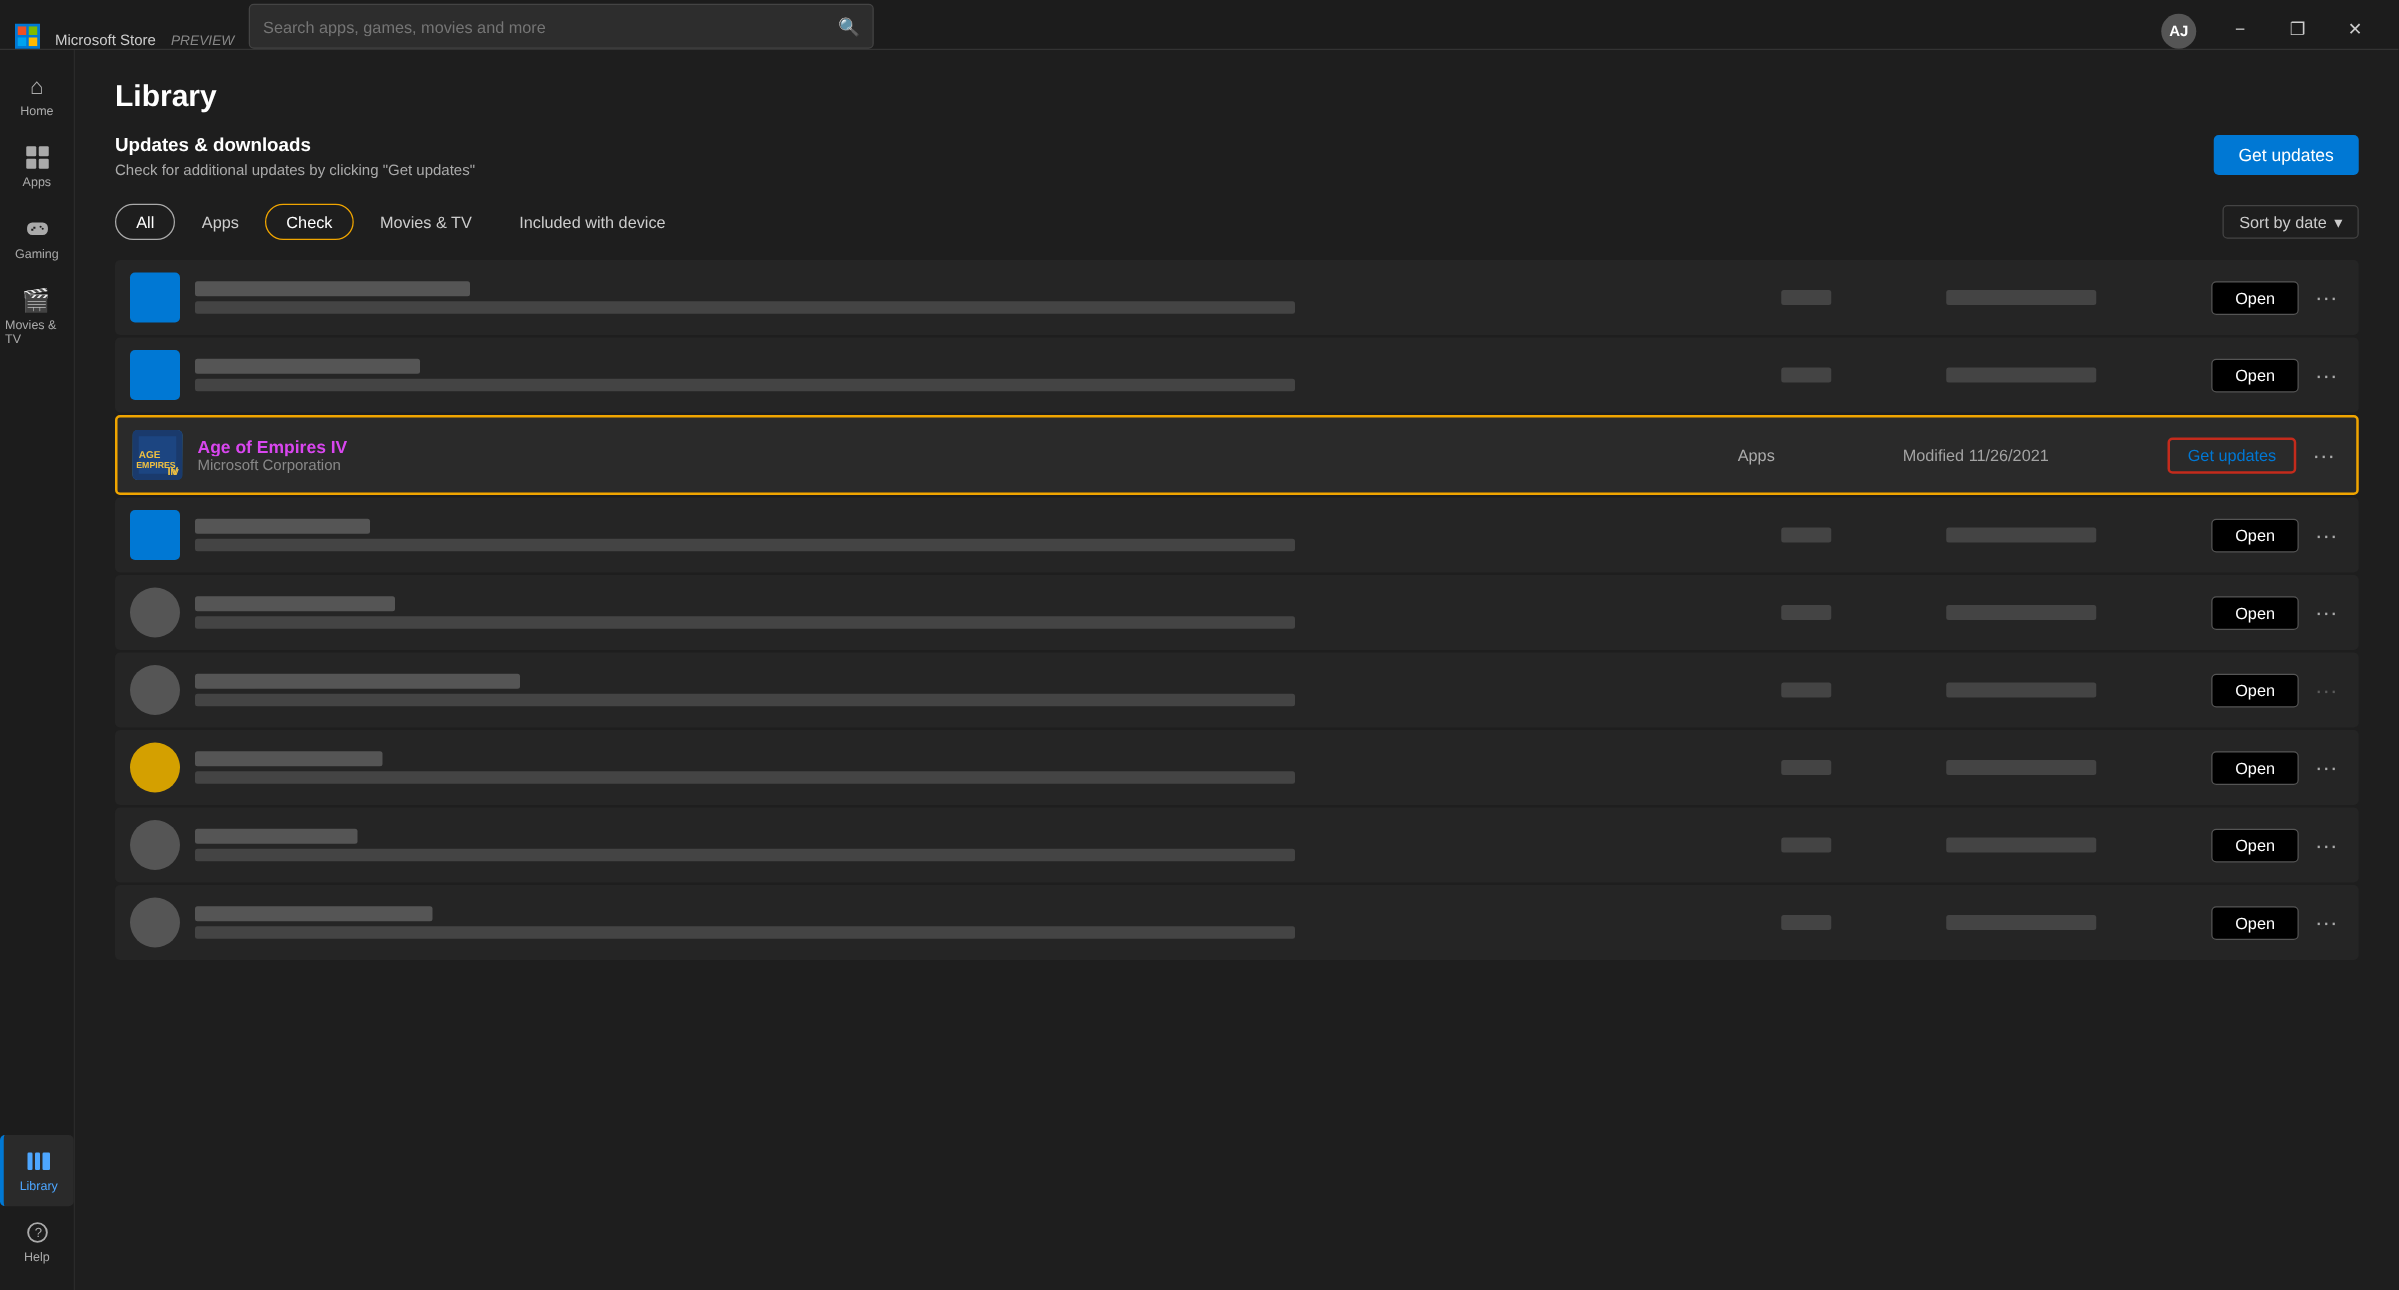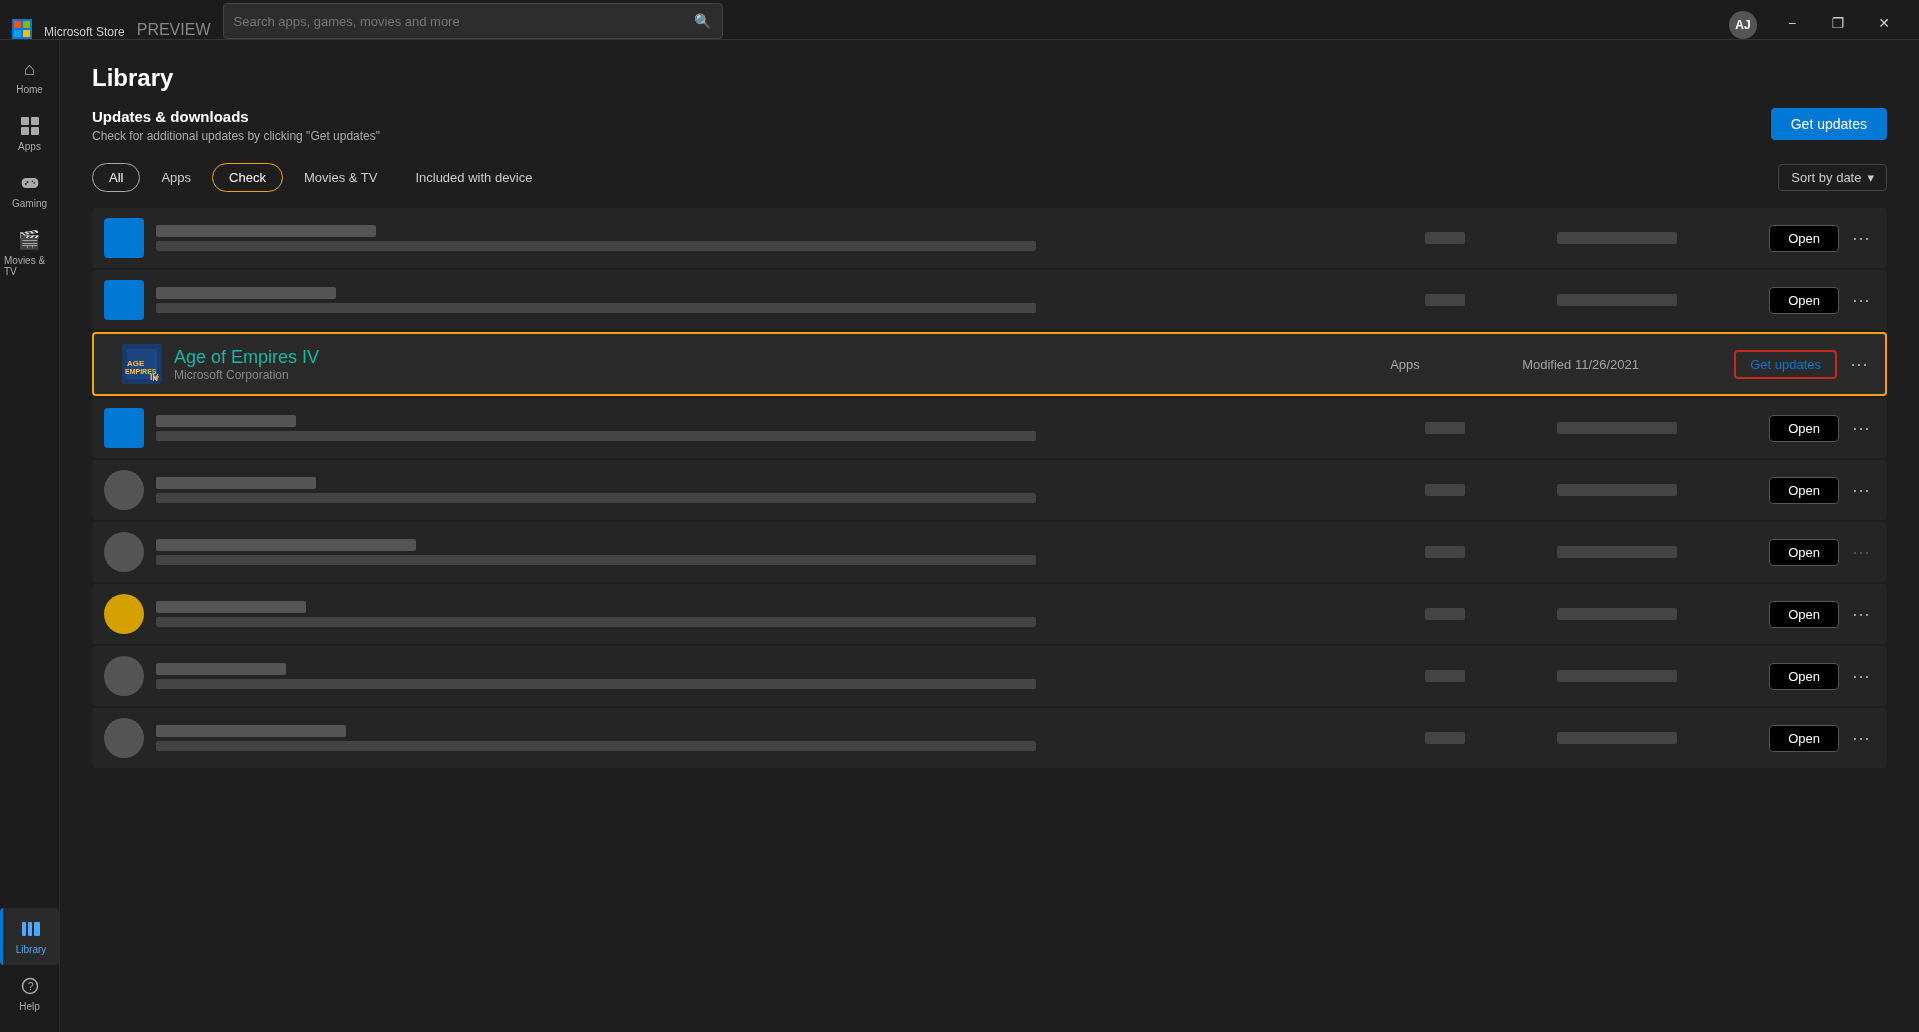--- a/index.html
+++ b/index.html
@@ -30,23 +30,24 @@
       width: 20px; height: 20px;
       background: #0078d4;
       display: flex; align-items: center; justify-content: center;
       font-size: 10px; font-weight: bold;
     }
     .titlebar-title {
       font-size: 12px;
       color: #ccc;
     }
     .titlebar-preview {
-      font-size: 16px;
+      font-size: 11px;
       color: #888;
       text-transform: uppercase;
+      font-style: italic;
     }
     .titlebar-search {
       flex: 1;
       max-width: 500px;
       margin: 0 auto;
       background: #2d2d2d;
       border: 1px solid #444;
       border-radius: 4px;
       display: flex;
       align-items: center;
@@ -232,23 +233,23 @@
       flex-shrink: 0;
       display: flex; align-items: center; justify-content: center;
       font-size: 20px;
       overflow: hidden;
     }
     .app-icon-blue { background: #0078d4; }
     .app-icon-dark { background: #333; }
 
     .app-info { flex: 1; min-width: 0; }
     .app-name {
-      font-size: 18px;
-      font-weight: 400;
-      color: #14b8a6;
+      font-size: 14px;
+      font-weight: 700;
+      color: #d946ef;
       white-space: nowrap; overflow: hidden; text-overflow: ellipsis;
     }
     .app-publisher {
       font-size: 12px;
       color: #888;
     }
 
     .app-type {
       width: 120px;
       color: #aaa;
@@ -302,21 +303,20 @@
       width: 40px; height: 40px;
       background: linear-gradient(135deg, #1a4a7a 0%, #2d6ea8 50%, #1a3a5c 100%);
       border-radius: 4px;
       display: flex; align-items: center; justify-content: center;
       font-size: 8px;
       color: #f0c040;
       text-align: center;
       font-weight: bold;
       overflow: hidden;
       position: relative;
-      margin-left: 16px;
     }
     .aoe-icon::after {
       content: 'IV';
       position: absolute;
       bottom: 2px;
       right: 3px;
       font-size: 7px;
       color: #f0c040;
     }
 

